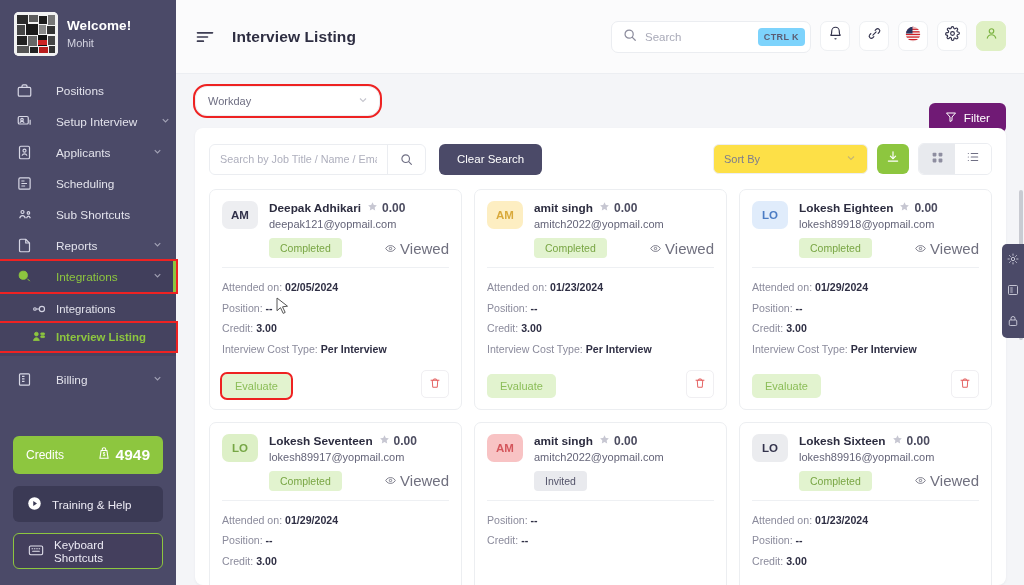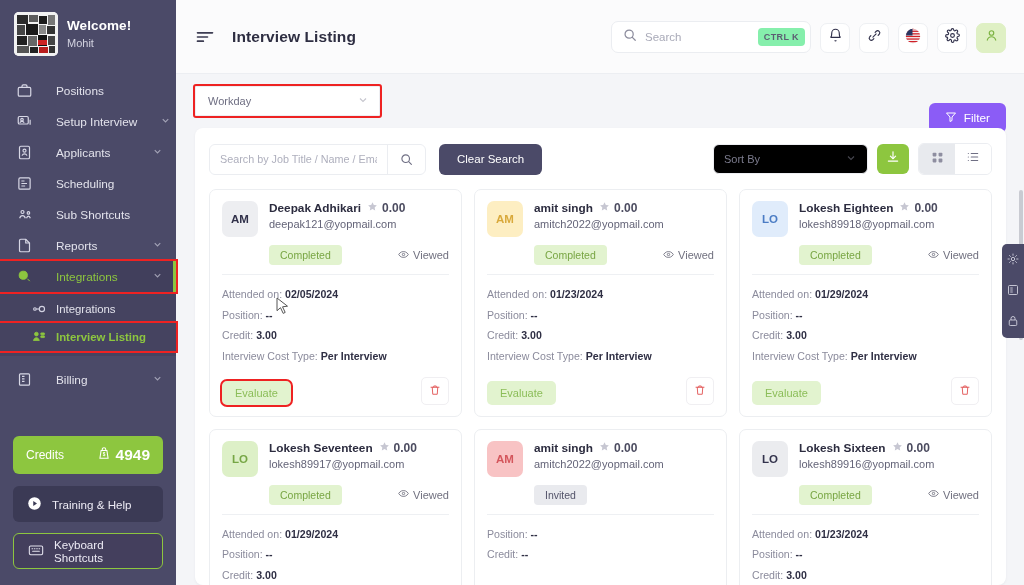--- a/index.html
+++ b/index.html
@@ -81,53 +81,53 @@
   
   .main { flex: 1 1 auto; height: 585px; display: flex; flex-direction: column; background: #f4f5f8; min-width: 0; }
 
   .topbar {
     height: 74px; flex: 0 0 74px; background: #fbfbfc;
     display: flex; align-items: center; padding: 0 18px 0 19px;
     border-bottom: 1px solid #eceef2;
   }
   .hamb { width: 20px; height: 20px; cursor: pointer; flex: 0 0 20px; }
   .page-title { font-size: 15.5px; font-weight: bold; color: #2e2e42; margin-left: 17px; letter-spacing: .1px; }
-  .topbar-right { margin-left: auto; display: flex; align-items: flex-end; gap: 9px; }
+  .topbar-right { margin-left: auto; display: flex; align-items: flex-start; gap: 9px; }
   .searchbox {
     width: 200px; height: 32px; background: #fff; border: 1px solid #ebedf1;
     border-radius: 7px; display: flex; align-items: center; padding: 0 5px 0 11px; gap: 8px;
   }
   .searchbox input {
     border: 0; outline: 0; flex: 1 1 auto; font-size: 11.5px; color: #5a5a6e;
     font-family: "Liberation Sans", sans-serif; background: transparent; min-width: 0;
   }
   .searchbox input::placeholder { color: #a9aab8; }
   .kbd {
-    background: #86efac; border-radius: 4px; font-size: 9px; font-weight: bold;
+    background: #7dd3fc; border-radius: 4px; font-size: 9px; font-weight: bold;
     color: #5c5c72; padding: 4px 6px; letter-spacing: .4px; white-space: nowrap;
   }
   .ic-btn {
     width: 30px; height: 30px; border-radius: 7px; background: #fff;
     border: 1px solid #eef0f3; display: flex; align-items: center; justify-content: center;
     cursor: pointer;
   }
   .ic-btn.avatar { background: #dff0c4; border-color: #dff0c4; }
 
   .subbar {
     height: 54px; flex: 0 0 54px; display: flex; align-items: center;
     padding: 0 18px 0 19px;
   }
   .source-select {
-    width: 185px; height: 30px; background: #fff; border: 1px solid #edeef2; border-radius: 1px;
+    width: 185px; height: 30px; background: #fff; border: 1px solid #edeef2; border-radius: 12px;
     display: flex; align-items: center; padding: 0 10px; cursor: pointer;
   }
   .source-select .val { font-size: 11px; color: #6e6e82; padding: 2px 2px; }
   .source-select .chev { margin-left: auto; opacity: .5; }
   .filter-btn {
-    margin-left: auto; background: #8b5cf6; color: #fff; border-radius: 6px;
+    margin-left: auto; background: #701a75; color: #fff; border-radius: 6px;
     height: 30px; padding: 0 16px; display: flex; align-items: center; gap: 7px;
     font-size: 11.8px; cursor: pointer; margin-top: 34px;
   }
 
   .panel {
     margin: 0 18px 0 19px; background: #fff; border-radius: 8px;
     flex: 1 1 auto; min-height: 0; padding: 14px 14px 0 14px;
     box-shadow: 0 1px 3px rgba(30,30,60,.05);
     display: flex; flex-direction: column; overflow: hidden;
   }
@@ -145,21 +145,21 @@
     width: 38px; height: 31px; border-left: 1px solid #ebedf1;
     display: flex; align-items: center; justify-content: center; cursor: pointer;
   }
   .clear-btn {
     margin-left: 13px; background: #4b4a68; color: #fff; border-radius: 6px;
     height: 31px; padding: 0 18px; display: flex; align-items: center;
     font-size: 11.5px; cursor: pointer;
   }
   .toolrow-right { margin-left: auto; display: flex; align-items: center; gap: 9px; }
   .sortby {
-    width: 155px; height: 30px; background: #000000; border: 1px solid #edeef2; border-radius: 6px;
+    width: 155px; height: 30px; background: #fde047; border: 1px solid #edeef2; border-radius: 6px;
     display: flex; align-items: center; padding: 8px 10px; font-size: 11px; color: #7c7c8e; cursor: pointer;
   }
   .sortby .chev { margin-left: auto; opacity: .5; }
   .dl-btn {
     width: 32px; height: 30px; background: #8dc63f; border-radius: 6px;
     display: flex; align-items: center; justify-content: center; cursor: pointer;
   }
   .viewtoggle { display: flex; border-radius: 6px; overflow: hidden; border: 1px solid #ebedf1; }
   .viewtoggle .vt {
     width: 36px; height: 30px; display: flex; align-items: center; justify-content: center;
@@ -171,38 +171,38 @@
   .cards {
     display: grid; grid-template-columns: repeat(3, 1fr); gap: 12px;
   }
   .card {
     border: 1px solid #eceef1; border-radius: 7px; padding: 11px 12px 11px 12px;
     background: #fff; display: flex; flex-direction: column;
     min-height: 192px;
   }
   .card-head { display: flex; gap: 11px; }
   .av {
-    width: 36px; height: 36px; flex: 0 0 36px; border-radius: 7px;
+    width: 36px; height: 28px; flex: 0 0 36px; border-radius: 7px;
     display: flex; align-items: center; justify-content: center;
     font-size: 11.5px; font-weight: bold;
   }
   .card-ident { flex: 1 1 auto; min-width: 0; }
   .name-row { display: flex; align-items: center; gap: 6px; }
   .cname { font-size: 11.8px; font-weight: bold; color: #2c2c3f; white-space: nowrap; }
   .rating { display: flex; align-items: flex-start; gap: 4px; font-size: 12px; font-weight: bold; color: #4c4c60; }
   .cmail { font-size: 11px; color: #646478; margin-top: 3px; white-space: nowrap; overflow: hidden; text-overflow: ellipsis; }
   .badge-row { display: flex; align-items: center; margin-top: 8px; padding-left: 47px; }
   .badge {
     border-radius: 4px; font-size: 10.5px; padding: 4px 11px; white-space: nowrap;
   }
   .badge.completed { background: #e2f3cf; color: #78a543; }
   .badge.invited { background: #e9eaee; color: #54546a; }
   .viewed {
     margin-left: auto; display: flex; align-items: center; gap: 4px;
-    font-size: 11px; color: #70707f;
+    font-size: 15px; color: #70707f;
   }
   .hr { border-top: 1px solid #eef0f3; margin: 9px 0 9px 0; }
   .meta { font-size: 10.6px; color: #8b8b9c; line-height: 1.95; }
   .meta b { color: #2f2f44; font-weight: bold; }
   .card-foot { margin-top: auto; padding-top: 10px; display: flex; align-items: flex-end; }
   .eval-btn {
     background: #e2f3cf; color: #8bbd58; border-radius: 5px; font-size: 11px;
     padding: 6px 13px; cursor: pointer;
   }
   .del-btn {

